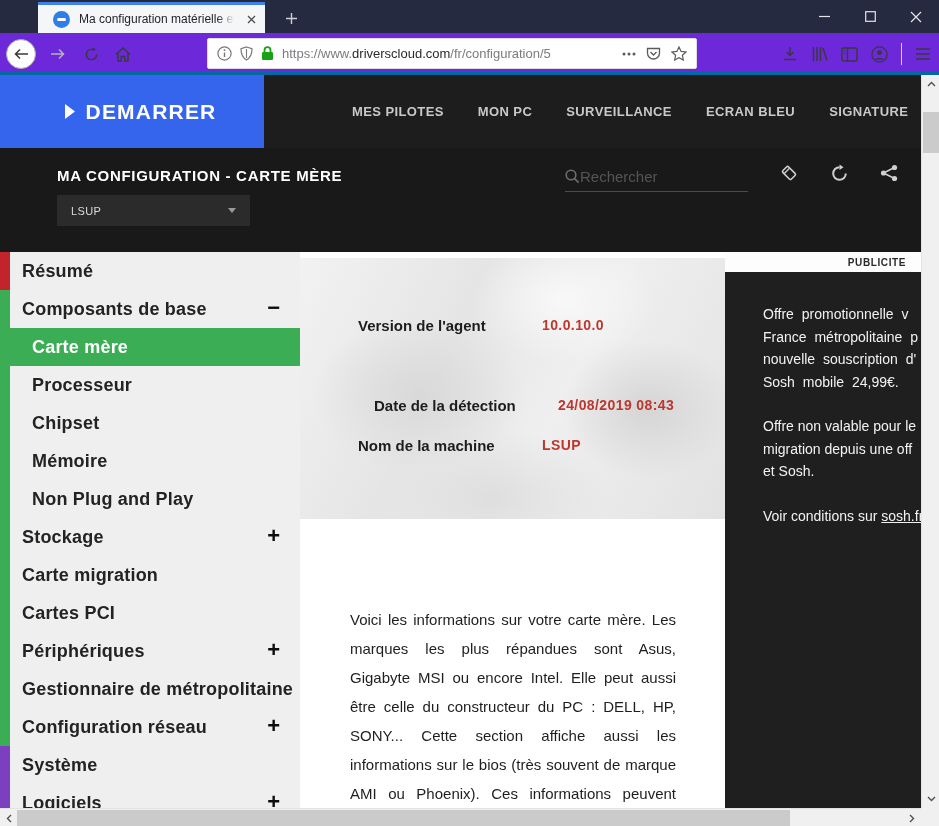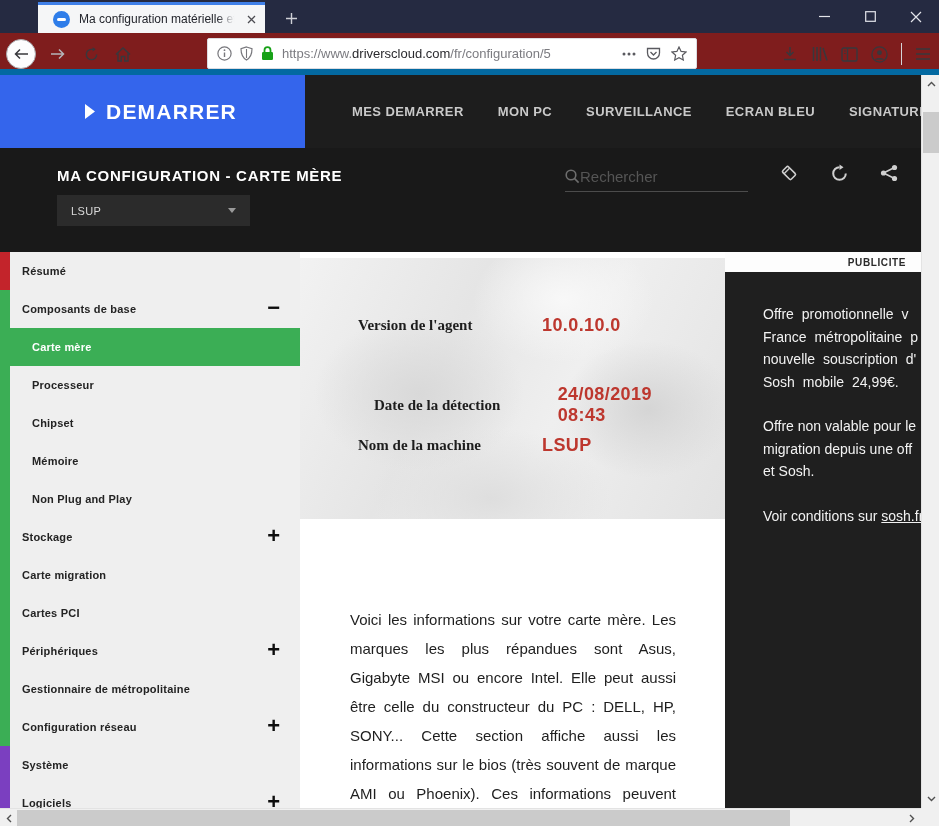--- a/index.html
+++ b/index.html
@@ -11,36 +11,36 @@
   .tab { position:absolute; left:38px; top:2px; width:227px; height:31px; background:#f5f6f7; border-top:3px solid #4080e8; display:flex; align-items:center; padding:0 9px 0 15px; }
   .favicon { width:17px; height:17px; min-width:17px; border-radius:50%; background:#2e7de9; position:relative; }
   .favicon::after { content:""; position:absolute; left:4px; top:7px; width:9px; height:3px; border-radius:2px; background:#fff; }
   .tab-title { margin-left:9px; font-size:12px; color:#23252c; white-space:nowrap; overflow:hidden; flex:1; position:relative; }
   .tab-fade { position:absolute; right:26px; top:4px; width:22px; height:24px; background:linear-gradient(90deg, rgba(245,246,247,0), #f5f6f7 80%); }
   .newtab { position:absolute; left:281px; top:8px; width:20px; height:20px; display:flex; align-items:center; justify-content:center; }
   .winctl { position:absolute; right:0; top:0; height:33px; display:flex; }
   .winctl .wbtn { width:46px; height:33px; display:flex; align-items:center; justify-content:center; }
 
   
-  .toolbar { position:absolute; top:33px; left:0; width:939px; height:42px; background:#7f1d1d; border-bottom:6px solid #0369a1; }
+  .toolbar { position:absolute; top:33px; left:0; width:939px; height:42px; background:#6d28d9; border-bottom:4px solid #0369a1; }
   .navbtn { position:absolute; top:6px; width:30px; height:30px; display:flex; align-items:center; justify-content:center; }
   .back-circle { border:1px solid #ababaf; border-radius:50%; background:#fdfdfe; }
   .urlbar { position:absolute; left:207px; top:5px; width:490px; height:31px; background:#fff; border:1px solid #dcdce1; border-radius:2px; display:flex; align-items:center; padding:0 9px; gap:8px; }
   .urltext { font-size:13px; white-space:nowrap; overflow:hidden; flex:1; color:#7b7b80; }
   .urltext b { color:#2a2a2e; font-weight:normal; }
   .url-right { display:flex; align-items:center; gap:10px; }
   .tb-right { position:absolute; right:8px; top:6px; height:30px; display:flex; align-items:center; gap:13px; }
   .vsep { width:1px; height:22px; background:#d4d4d8; }
 
   
   .page { position:absolute; top:75px; left:0; width:921px; height:733px; overflow:hidden; background:#fff; }
 
   
   .site-header { position:absolute; top:0; left:0; width:100%; height:73px; background:#1d1d1d; }
-  .start-btn { position:absolute; left:0; top:0; width:305px; height:73px; background:#3465ec; color:#fff; display:flex; align-items:center; justify-content:center; gap:10px; font-size:21px; font-weight:bold; letter-spacing:1.2px; cursor:pointer;padding-left:16px; }
+  .start-btn { position:absolute; left:0; top:0; width:264px; height:73px; background:#3465ec; color:#fff; display:flex; align-items:center; justify-content:center; gap:10px; font-size:21px; font-weight:bold; letter-spacing:1.2px; cursor:pointer;padding-left:16px; }
   .main-nav { position:absolute; left:305px; top:0; right:0; height:73px; display:flex; align-items:center; padding-left:47px; gap:34px; white-space:nowrap; overflow:hidden; }
   .main-nav .nav-item { font-size:13px; font-weight:bold; color:#c9c9c9; letter-spacing:.4px; cursor:pointer; }
 
   
   .subheader { position:absolute; top:73px; left:0; width:100%; height:104px; background:#191919;padding-left:11px; }
   .page-title { position:absolute; left:57px; top:19px; font-size:15px; font-weight:bold; color:#fff; letter-spacing:.7px; }
   .machine-select { position:absolute; left:57px; top:47px; width:193px; height:31px; background:#2b2b2b; display:flex; align-items:center; justify-content:space-between; padding:0 14px; cursor:pointer; }
   .machine-select .val { font-size:11px; color:#dadada; letter-spacing:.4px; }
   .caret { width:0; height:0; border-left:4px solid transparent; border-right:4px solid transparent; border-top:5px solid #9a9a9a; }
   .search { position:absolute; left:565px; top:14px; width:183px; height:30px; border-bottom:1px solid #4c4c4c; display:flex; align-items:center; }
@@ -49,40 +49,40 @@
   .hdr-icons { position:absolute; left:779px; top:15px; display:flex; gap:31px; align-items:center; }
 
   
   .site-body { position:absolute; top:177px; left:0; width:921px; height:556px; background:#fff; display:flex; overflow:hidden; }
 
   
   .sidebar { width:300px; min-width:300px; height:100%; overflow:hidden; }
   .side-item { height:38px; position:relative; display:flex; align-items:center; background:#efefef; cursor:pointer; }
   .side-item .strip { position:absolute; left:0; top:0; bottom:0; width:10px; }
   .strip-red { background:#c3242b; } .strip-green { background:#3bae55; } .strip-purple { background:#7b3fc0; }
-  .side-item .lbl { margin-left:22px; font-size:11px; font-weight:600; color:#232323; letter-spacing:.2px; }
+  .side-item .lbl { margin-left:22px; font-size:18px; font-weight:600; color:#232323; letter-spacing:.2px; }
   .side-item.sub .lbl { margin-left:32px; }
   .side-item.active { background:#3bae55; }
   .side-item.active .lbl { color:#fff; }
   .side-item .exp { position:absolute; right:20px; top:50%; transform:translateY(-54%); font-size:22px; font-weight:bold; color:#0d0d0d; line-height:1; }
 
   
   .content { width:425px; min-width:425px; position:relative; background:#fff; }
   .info-panel { position:absolute; left:0; top:6px; width:425px; height:261px;
     background-color:#ececec;
     background-image:
       radial-gradient(ellipse 130px 90px at 62% 16%, #f8f8f8 0%, rgba(248,248,248,0) 70%),
       radial-gradient(ellipse 150px 110px at 28% 52%, #d9d9d9 0%, rgba(217,217,217,0) 70%),
       radial-gradient(ellipse 120px 95px at 82% 58%, #d5d5d5 0%, rgba(213,213,213,0) 72%),
       radial-gradient(ellipse 170px 100px at 45% 92%, #dedede 0%, rgba(222,222,222,0) 70%),
       linear-gradient(115deg, #f2f2f2 0%, #e5e5e5 35%, #efefef 60%, #e2e2e2 100%);
   }
   .info-row { position:absolute; left:58px; right:20px; height:22px; display:flex; align-items:center; }
-  .info-row .ilabel { width:184px; font-size:15px; font-weight:600; color:#1d1d1d;font-family:Liberation Serif, serif; }
-  .info-row .ivalue { font-size:18px; font-weight:bold; color:#bd372e; letter-spacing:.4px; }
+  .info-row .ilabel { width:184px; font-size:15px; font-weight:600; color:#1d1d1d; }
+  .info-row .ivalue { font-size:14px; font-weight:bold; color:#bd372e; letter-spacing:.4px; }
   .desc { position:absolute; left:50px; top:353px; width:326px; font-size:15px; line-height:29px; text-align:justify; color:#1e1e1e; }
 
   
   .ad { width:196px; min-width:196px; position:relative; background:#fff; overflow:hidden; }
   .ad-label { height:20px; display:flex; align-items:center; justify-content:flex-end; padding-right:15px; font-size:10px; font-weight:bold; letter-spacing:.6px; color:#2a2a2a; background:#fdfdfd;padding-left:28px; }
   .ad-body { position:absolute; top:20px; left:0; width:196px; height:536px; background:#1f1f1f; overflow:hidden; }
   .ad-text { position:absolute; left:38px; top:31px; width:230px; color:#f2f2f2; font-size:14px; line-height:22.5px; }
   .ad-text .ln { white-space:nowrap; }
   .ws1 .ln { word-spacing:4px; }
   .gap { height:22px; }
@@ -242,21 +242,21 @@
   <div class="page">
 
     <div class="site-header">
       <div class="start-btn">
         <svg width="12" height="17" viewBox="0 0 12 17">
             <path d="M1 1 L11 8.5 L1 16 Z" fill="#fff"></path>
           </svg>
         <span>DEMARRER</span>
       </div>
       <div class="main-nav">
-        <span class="nav-item">MES DEMARRER</span>
+        <span class="nav-item">MES PILOTES</span>
         <span class="nav-item">MON PC</span>
         <span class="nav-item">SURVEILLANCE</span>
         <span class="nav-item">ECRAN BLEU</span>
         <span class="nav-item">SIGNATURE</span>
       </div>
     </div>
 
     <div class="subheader">
       <div class="page-title">MA CONFIGURATION - CARTE MÈRE</div>
       <div class="machine-select">

